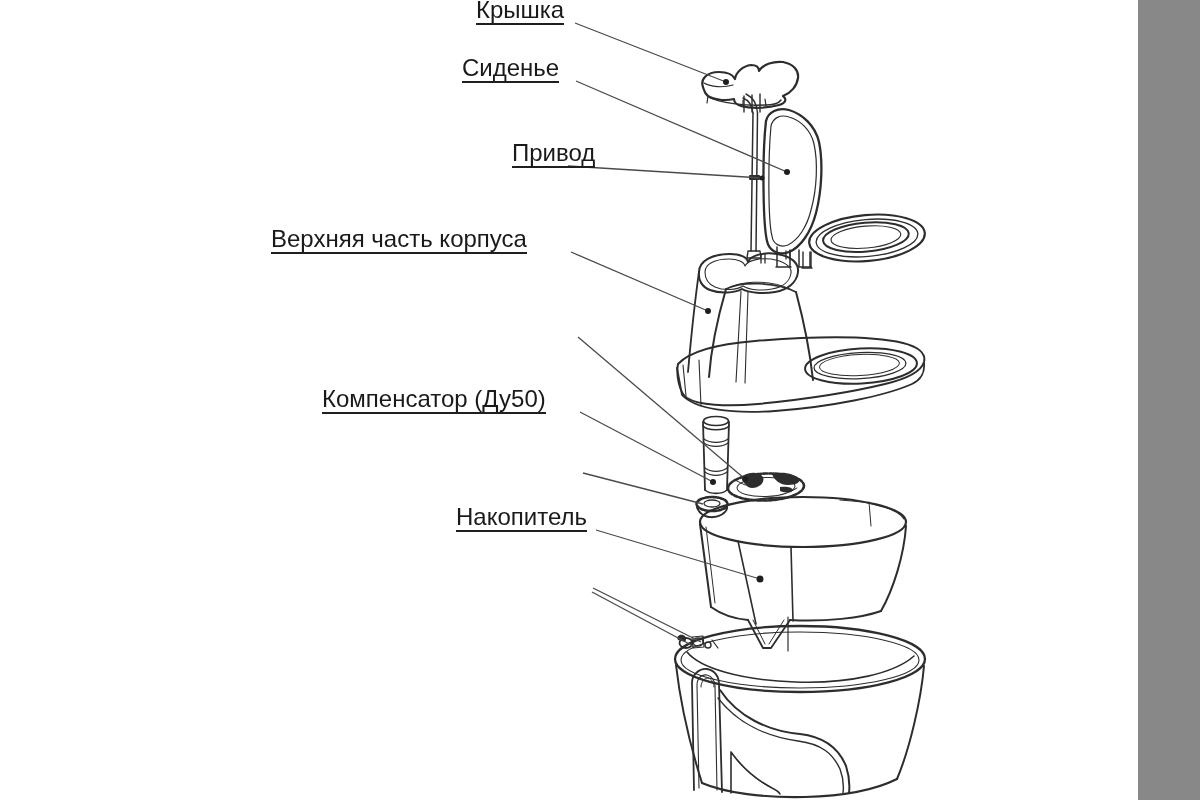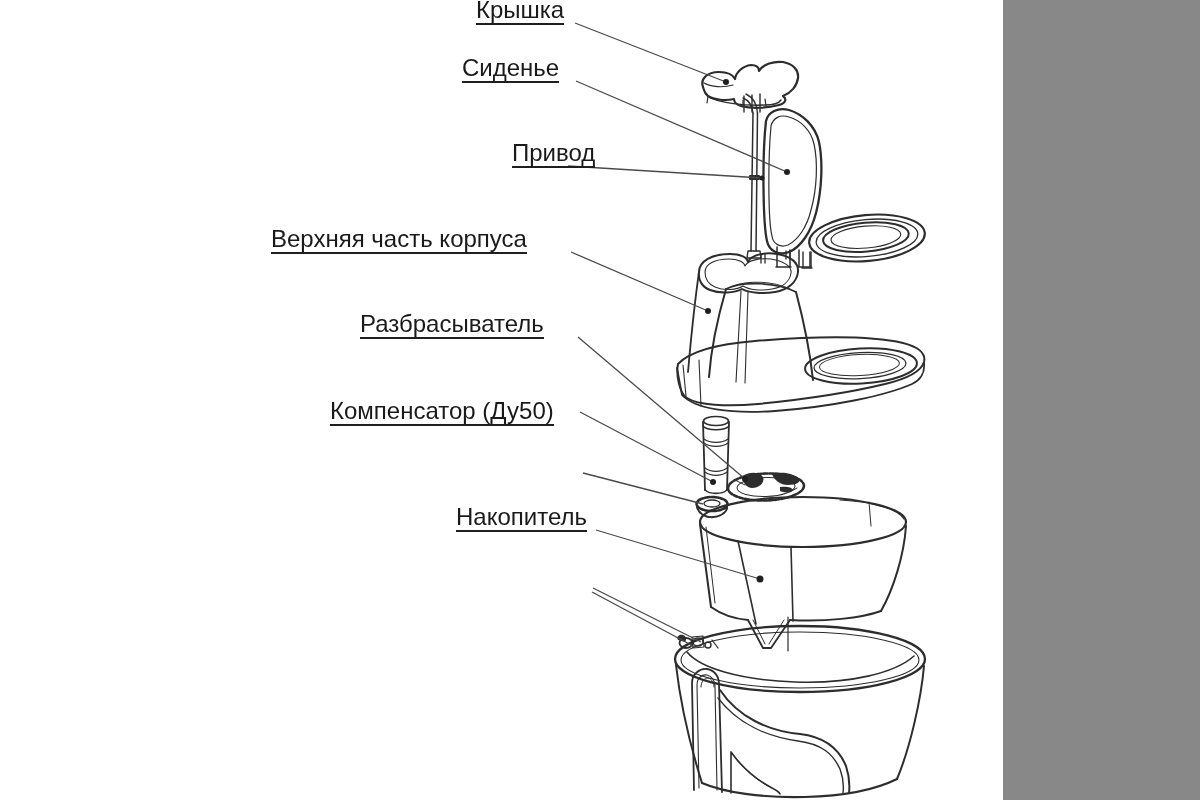--- a/index.html
+++ b/index.html
@@ -1,32 +1,32 @@
 <!DOCTYPE html>
 <html><head>
 <meta charset="utf-8">
 <style>
   html,body{margin:0;padding:0;background:#888;}
   #stage{
-    position:relative;width:1003px;height:800px;background:#ffffff;
+    position:relative;width:1138px;height:800px;background:#ffffff;
     overflow:hidden;font-family:"Liberation Sans", sans-serif;
   }
   #art{position:absolute;left:0;top:0;}
   .lbl{
     position:absolute;font-size:24px;line-height:1.06;color:#1a1a1a;
     white-space:nowrap;
   }
   .lbl span{border-bottom:2px solid #1f1f1f;padding-bottom:1px;display:inline-block;}
   
   #lbl-kryshka{left:476px;top:-3px;}
   #lbl-sidene{left:462px;top:55px;}
   #lbl-privod{left:468px;top:140px;margin-left:44px;}
   #lbl-verhnyaya{left:271px;top:226px;text-align:right;}
   #lbl-razbrasyvatel{left:360px;top:311px;}
-  #lbl-kompensator{left:322px;top:398px;margin-left:8px;}
+  #lbl-kompensator{left:322px;top:386px;}
   #lbl-mufta{left:327px;top:447px;}
   #lbl-nakopitel{left:456px;top:504px;text-decoration:underline;}
   #lbl-shtutser{left:335px;top:565px;}
   .ln{stroke:#2d2d2d;fill:none;stroke-linecap:round;stroke-linejoin:round;}
   .leader{stroke:#4a4a4a;stroke-width:1.3;fill:none;}
   .dot{fill:#1f1f1f;stroke:none;}
   .dark{fill:#2d2d2d;stroke:none;}
 </style>
 </head>
 <body>
@@ -175,17 +175,16 @@
       <circle class="dot" cx="760" cy="579" r="3.5"></circle>
       <path class="leader" d="M593,588 L701,642"></path>
       <path class="leader" d="M592,592 L695,647"></path>
     </g>
   </svg>
 
   <div class="lbl" id="lbl-kryshka"><span>Крышка</span></div>
   <div class="lbl" id="lbl-sidene"><span>Сиденье</span></div>
   <div class="lbl" id="lbl-privod"><span>Привод</span></div>
   <div class="lbl" id="lbl-verhnyaya"><span>Верхняя часть корпуса</span></div>
-  <div class="lbl" id="lbl-razbrasyvatel"><span>Разбрасыватель</span></div>
   <div class="lbl" id="lbl-kompensator"><span>Компенсатор (Ду50)</span></div>
   <div class="lbl" id="lbl-nakopitel"><span>Накопитель</span></div>
 
 </div>
 
 </body></html>

